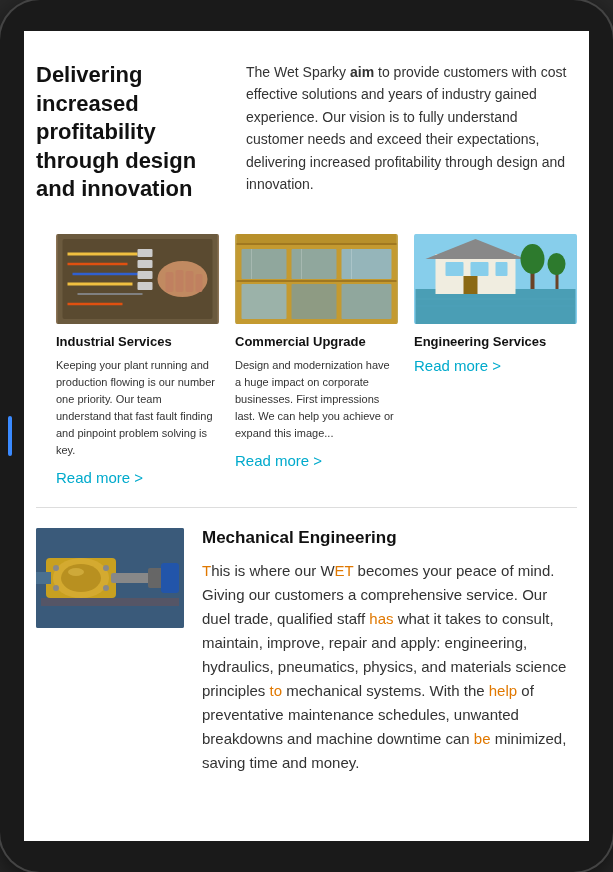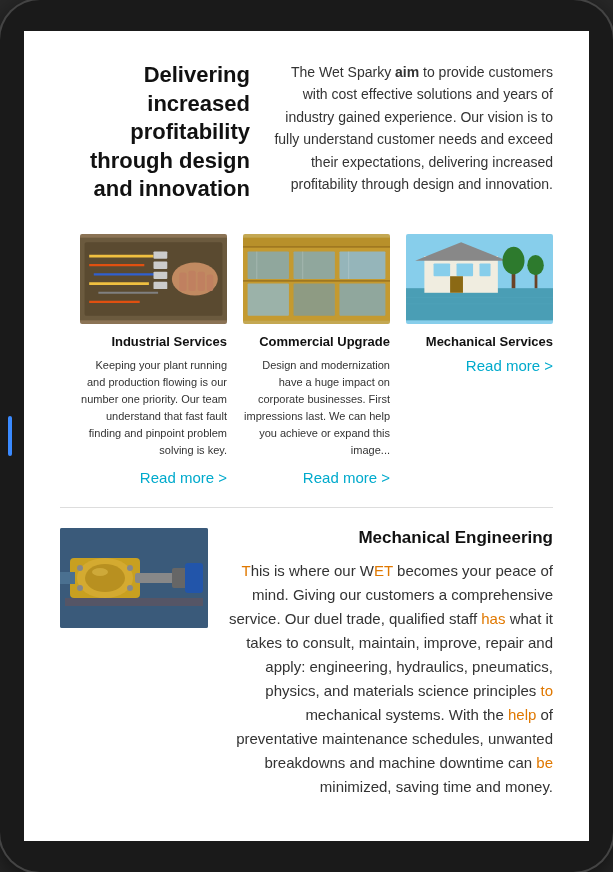--- a/index.html
+++ b/index.html
@@ -39,24 +39,23 @@
 
     .screen {
       width: 565px;
       height: 810px;
       background: #fff;
       overflow: hidden;
       position: relative;
     }
 
     .content {
-      padding: 30px 36px;
+      padding: 30px 12px;
       overflow-y: auto;
       height: 100%;
-      text-align: right;
     }
 
     
     .hero {
       display: flex;
       gap: 20px;
       margin-bottom: 30px;
     }
 
     .hero-title {
@@ -276,21 +275,21 @@
 
               <rect x="115" y="30" width="4" height="25" fill="#6b4226"></rect>
               <ellipse cx="117" cy="25" rx="12" ry="15" fill="#2d7a2d"></ellipse>
               <rect x="140" y="35" width="3" height="20" fill="#6b4226"></rect>
               <ellipse cx="141" cy="30" rx="9" ry="11" fill="#2d7a2d"></ellipse>
 
               <line x1="0" y1="65" x2="160" y2="65" stroke="#5aafc5" stroke-width="0.5" opacity="0.5"></line>
               <line x1="0" y1="72" x2="160" y2="72" stroke="#5aafc5" stroke-width="0.5" opacity="0.4"></line>
             </svg>
           </div>
-          <h3>Mechanical Services</h3>
+          <h3>Engineering Services</h3>
           <a class="read-more">Read more &gt;</a>
         </div>
 
       </div>
 
       <hr class="divider">
 
       <div class="mech-section">
         <div class="mech-img">
           <svg viewBox="0 0 148 100" xmlns="http://www.w3.org/2000/svg" width="148" height="100">

